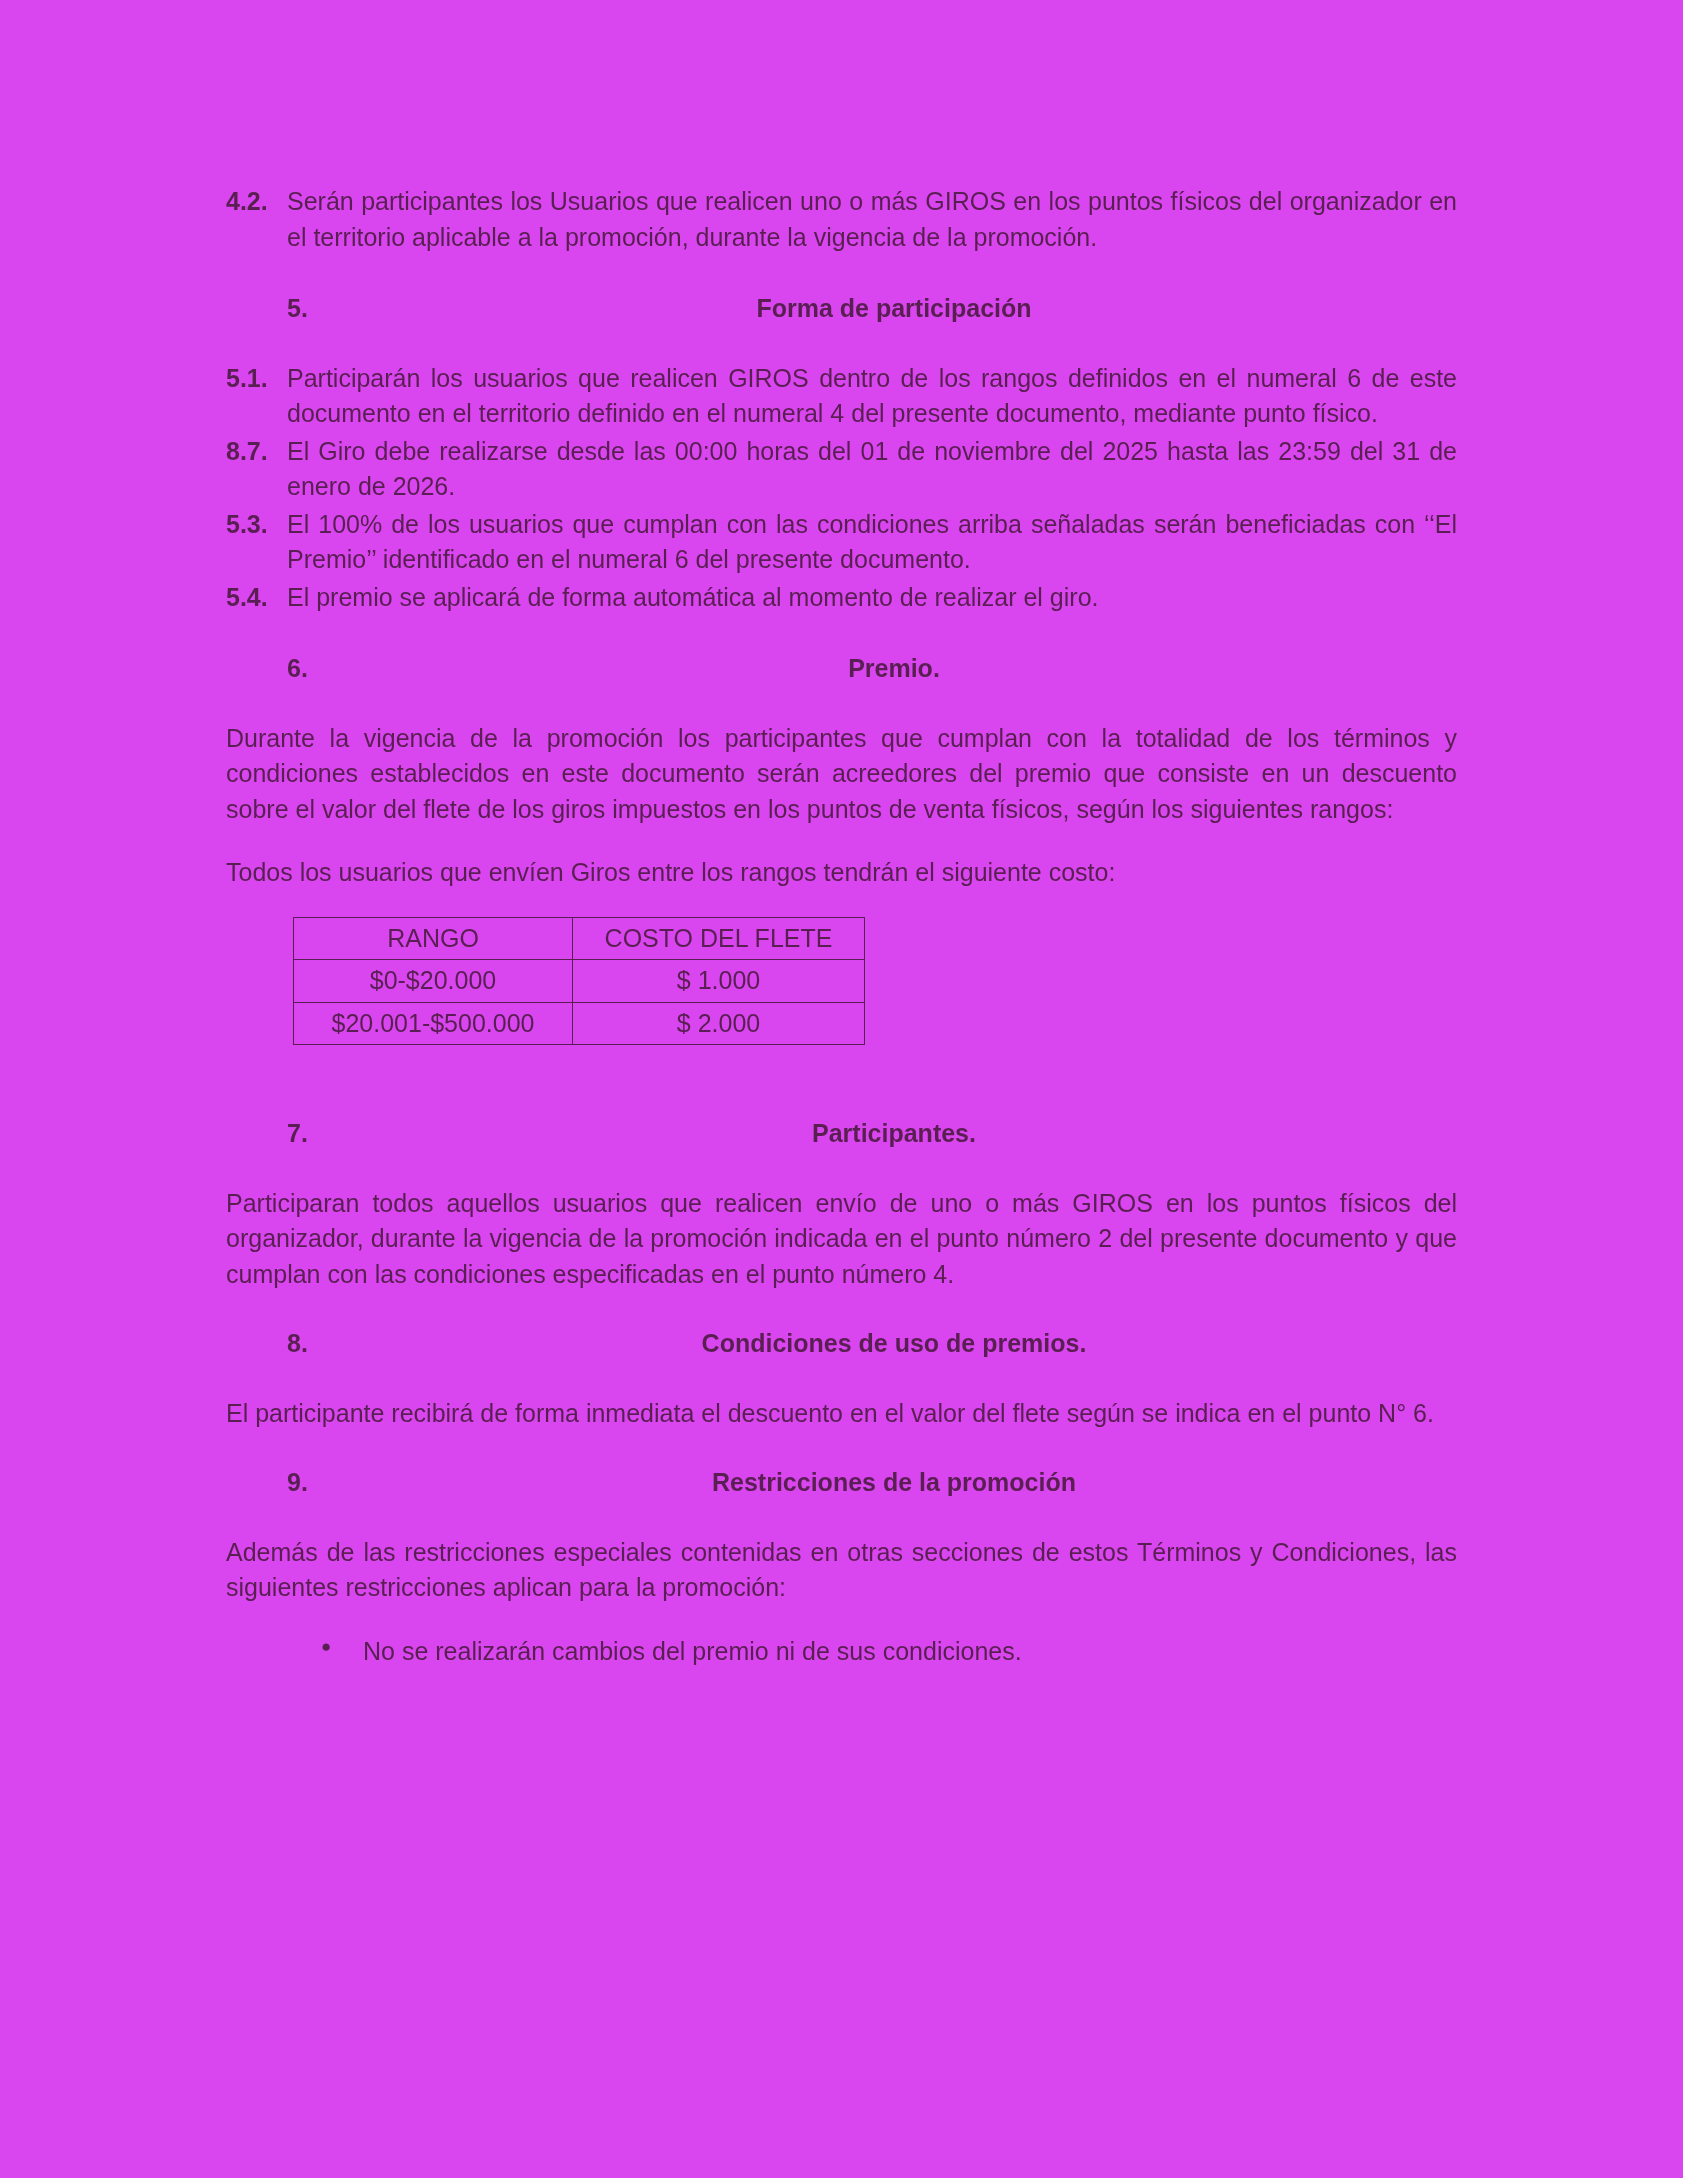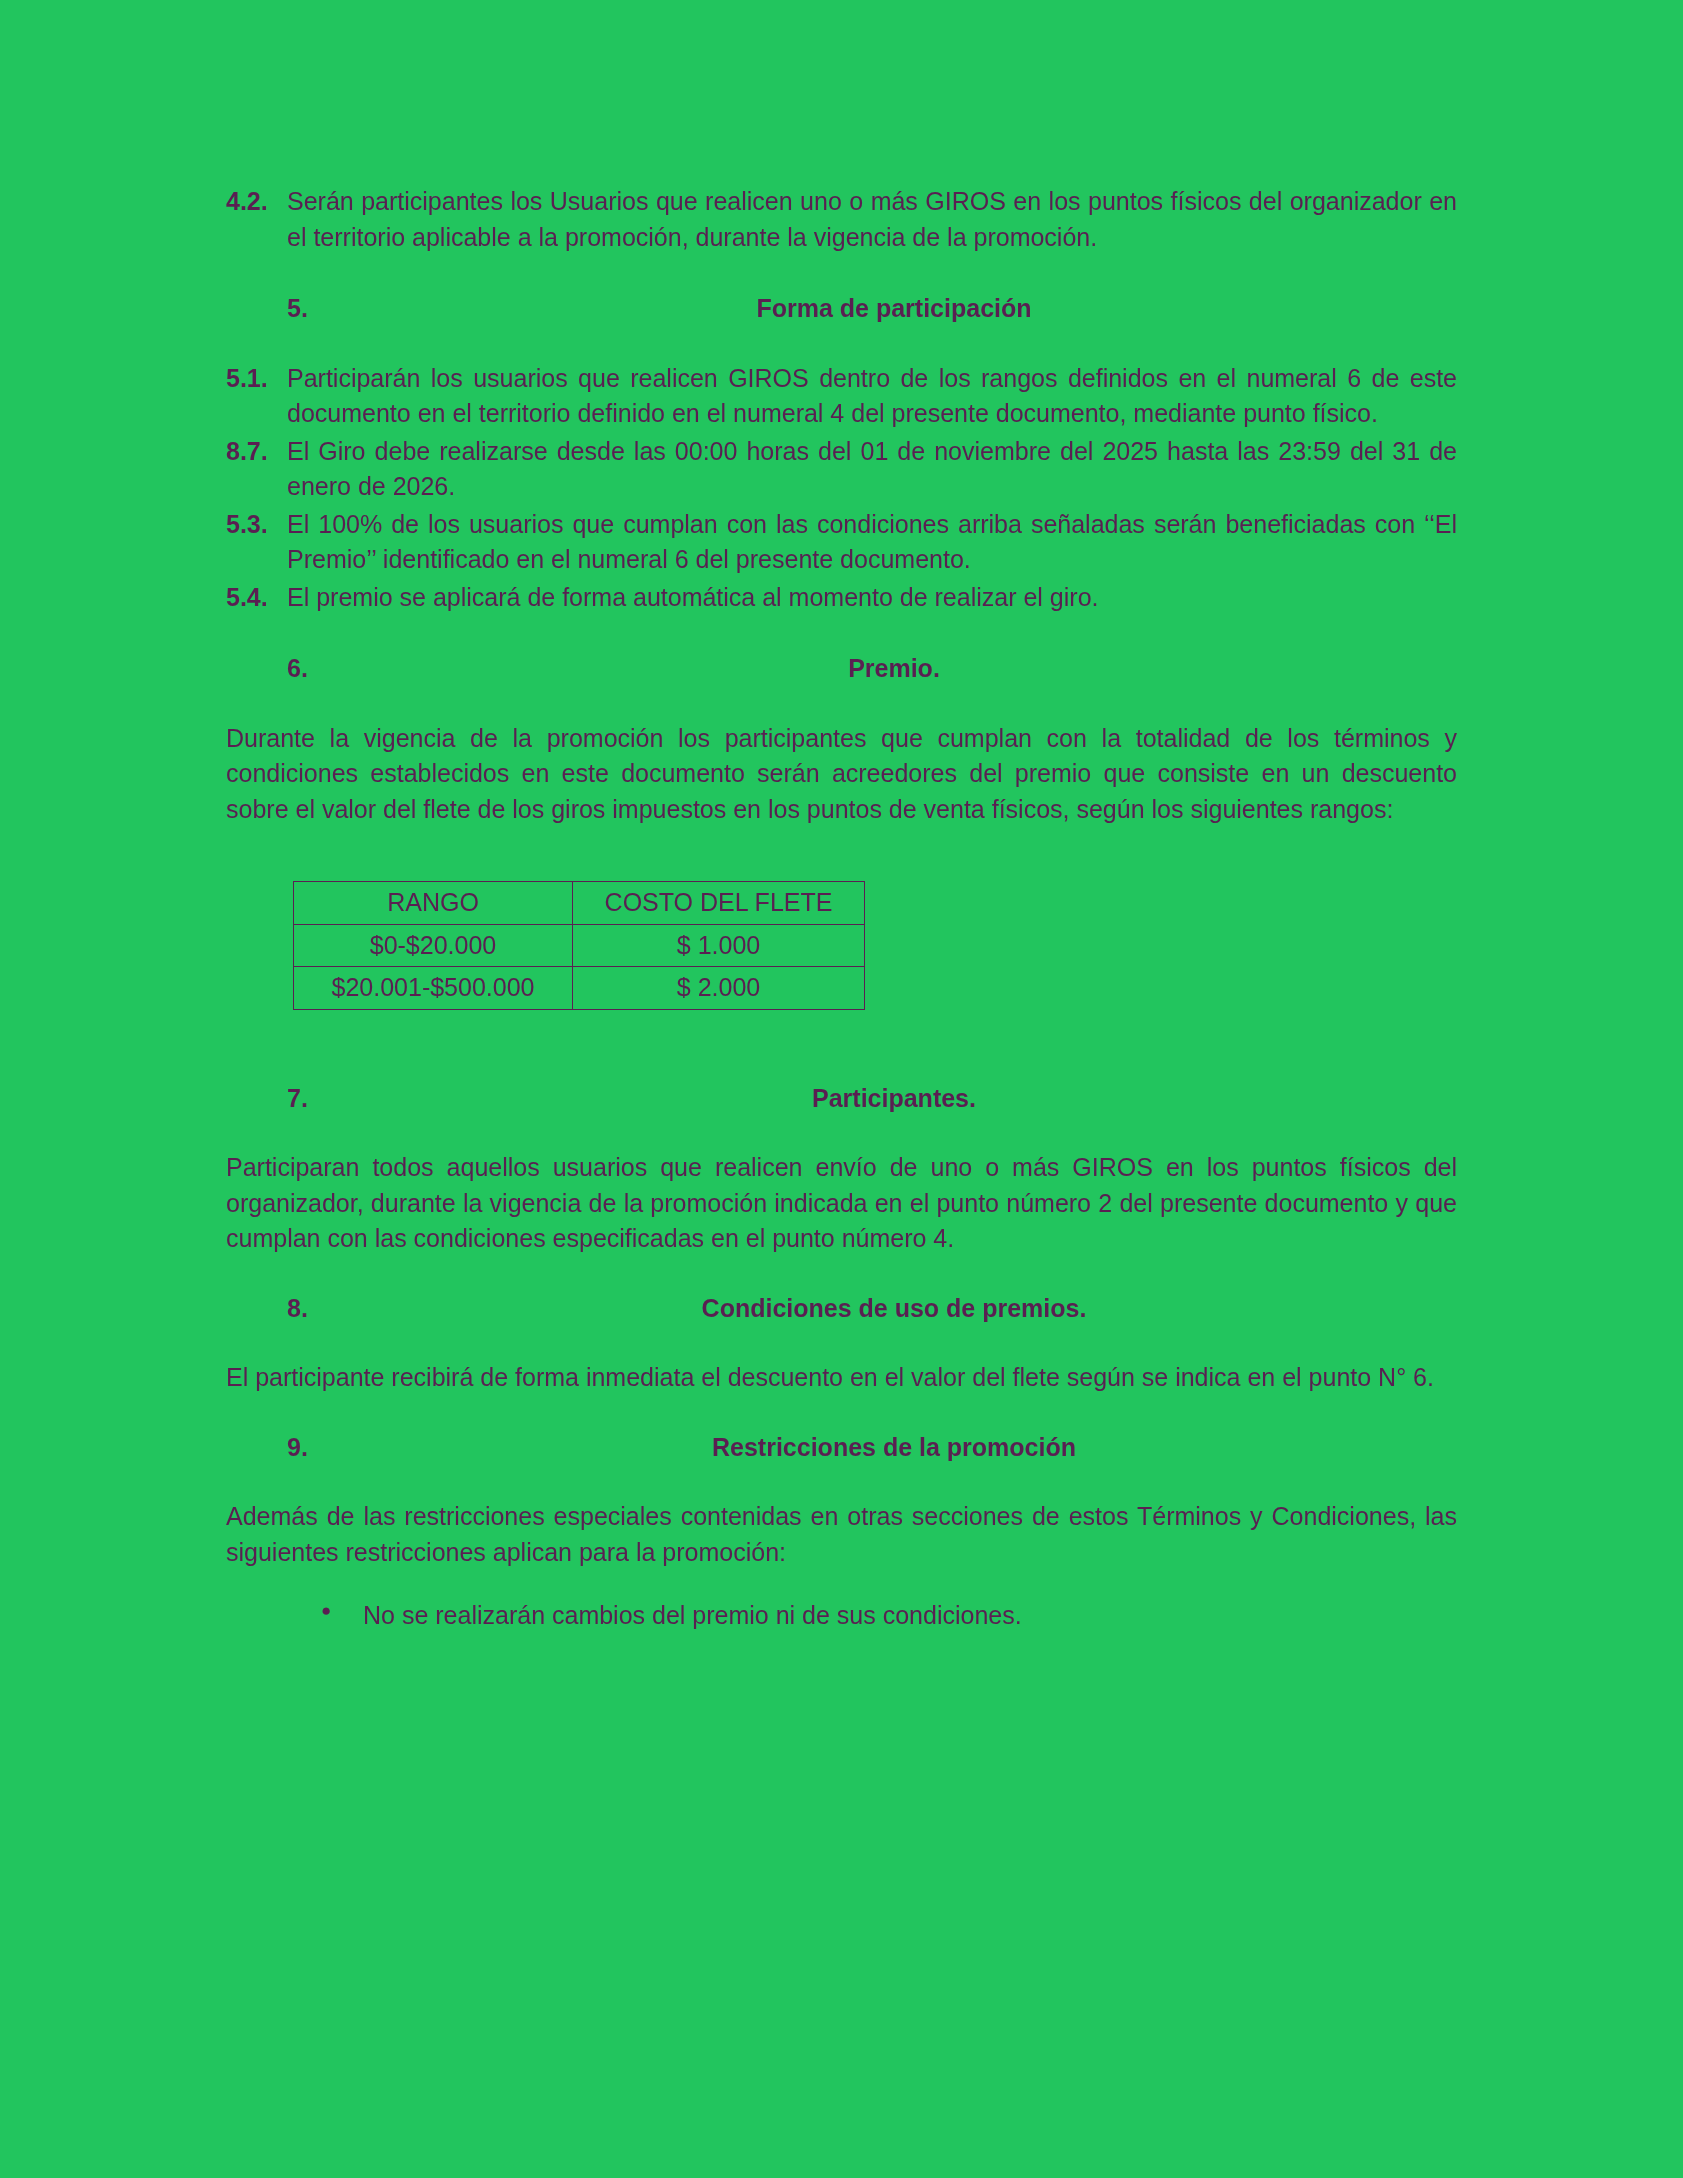--- a/index.html
+++ b/index.html
@@ -12,21 +12,21 @@
     height: 2178px;
     font-family: "Liberation Sans", sans-serif;
     color: #5b1f52;
   }
   .page {
     position: relative;
     width: 1683px;
     height: 2178px;
     box-sizing: border-box;
     padding: 184px 226px 0 226px;
-    background: #22c55e;
+    background: #d946ef;
   }
   .doc {
     color: #5a1f52;
     font-size: 25px;
     line-height: 1.42;
   }
 
   
   .num-para {
     display: flex;
@@ -152,20 +152,21 @@
       <span class="s-num">6.</span>
       <span class="s-title">Premio.</span>
     </div>
 
     <div class="spacer-lg"></div>
 
     <p class="plain-para">Durante la vigencia de la promoción los participantes que cumplan con la totalidad de los términos y condiciones establecidos en este documento serán acreedores del premio que consiste en un descuento sobre el valor del flete de los giros impuestos en los puntos de venta físicos, según los siguientes rangos:</p>
 
     <div class="spacer-md"></div>
 
+    <p class="plain-para">Todos los usuarios que envíen Giros entre los rangos tendrán el siguiente costo:</p>
 
     <div class="spacer-sm"></div>
 
     <table class="rangos">
       <thead>
         <tr>
           <th class="c-rango">RANGO</th>
           <th class="c-costo">COSTO DEL FLETE</th>
         </tr>
       </thead>

